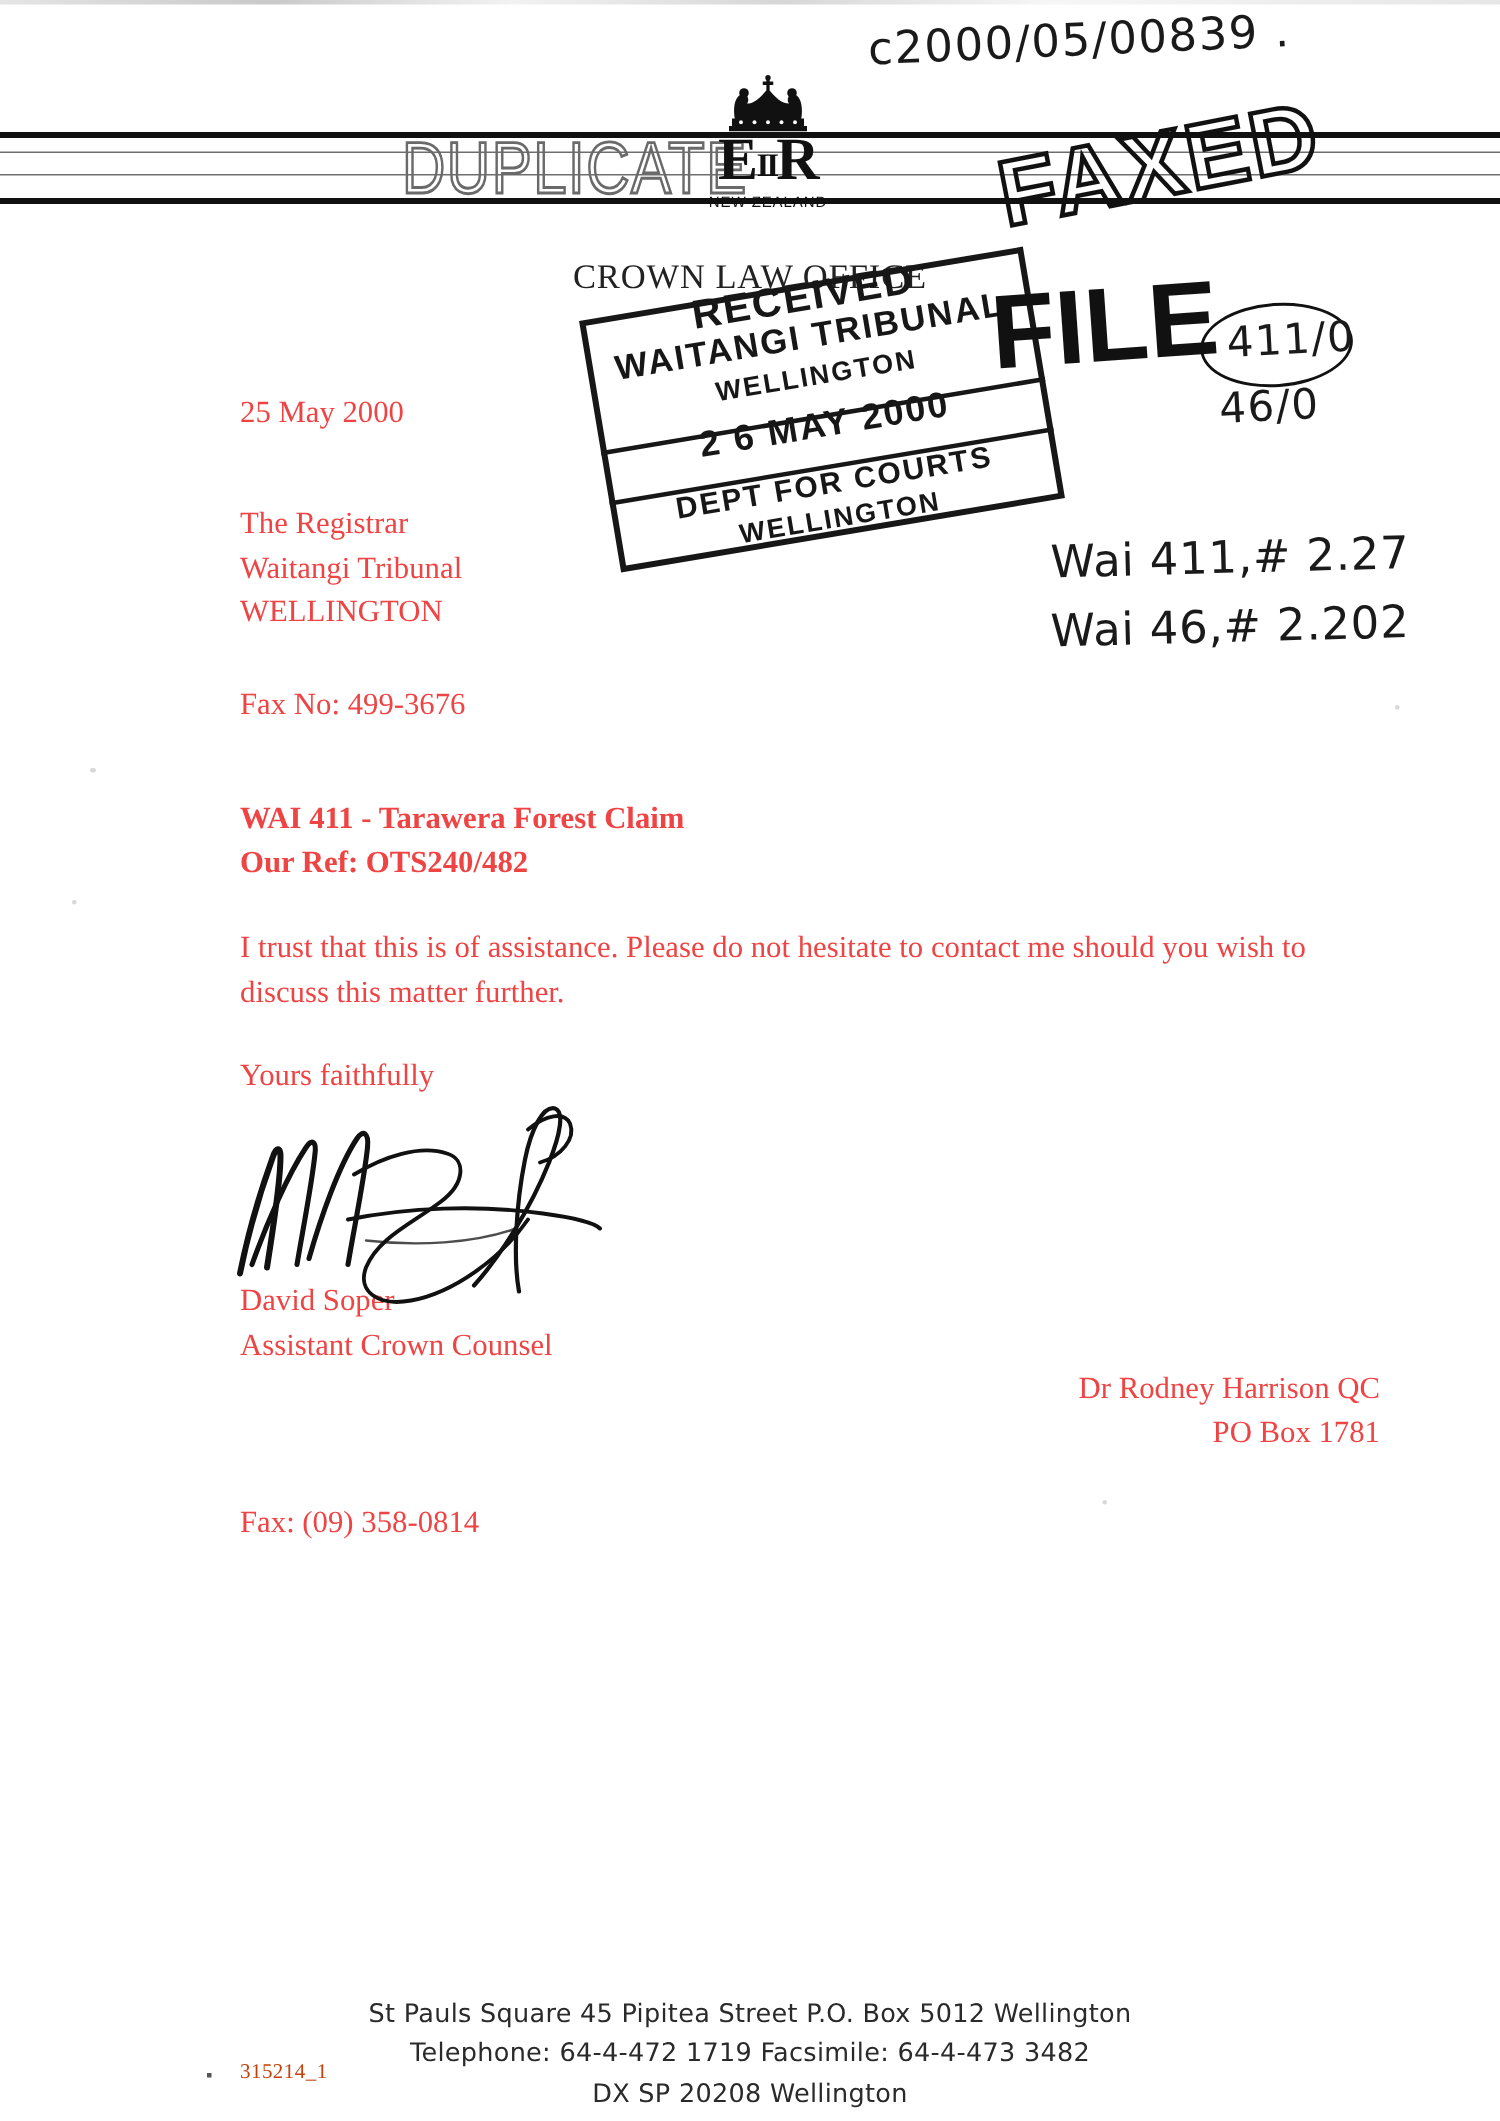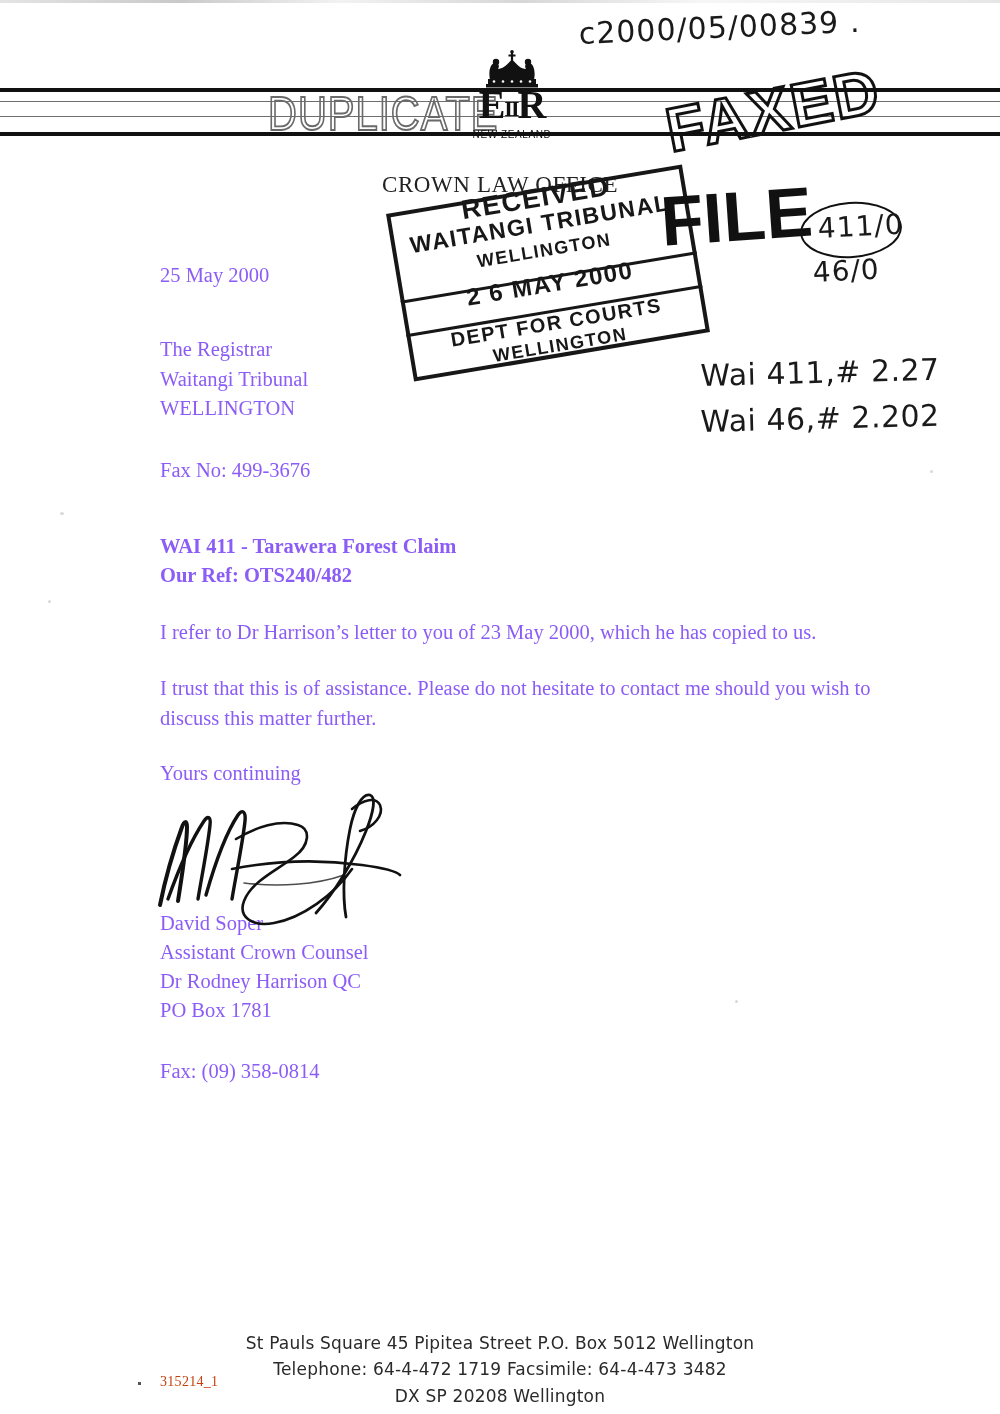--- a/index.html
+++ b/index.html
@@ -221,21 +221,21 @@
   }
 
   
   .body-col {
     position: absolute;
     left: 160px;
     top: 262px;
     width: 760px;
     font-size: 20.5px;
     line-height: 1.34;
-    color: #8b5cf6;
+    color: #ef4444;
   }
   .date-line { margin: 0 0 46px 0; }
   .addr { margin: 0 0 34px 0; }
   .addr div { line-height: 1.42; }
   .fax-line { margin: 0 0 48px 0; }
 
   .subject {
     font-weight: 700;
     margin: 0 0 28px 0;
     line-height: 1.42;
@@ -254,21 +254,21 @@
     margin-top: 4px;
   }
   .sig-svg { position: absolute; left: -12px; top: -8px; }
 
   .signer { line-height: 1.42; margin: 0 0 0 0; }
 
   .copied-head {
     font-weight: 700;
     margin: 62px 0 26px 0;
   }
-  .copied-addr { margin: 0 0 32px 0; line-height: 1.42; }
+  .copied-addr { margin: 0 0 32px 0; line-height: 1.42; text-align: right; }
   .copied-fax { margin: 0; }
 
   
   .footer {
     position: absolute;
     left: 0;
     top: 1330px;
     width: 1000px;
     text-align: center;
     font-family: "DejaVu Sans", sans-serif;
@@ -368,24 +368,23 @@
       <div>WELLINGTON</div>
     </div>
 
     <div class="fax-line">Fax No: 499-3676</div>
 
     <div class="subject">
       <div>WAI 411 - Tarawera Forest Claim</div>
       <div>Our Ref: OTS240/482</div>
     </div>
 
-    <p class="para">I refer to Dr Harrison’s letter to you of 23 May 2000, which he has copied to us.</p>
     <p class="para">I trust that this is of assistance.  Please do not hesitate to contact me should you wish to discuss this matter further.</p>
 
-    <div class="signoff">Yours continuing</div>
+    <div class="signoff">Yours faithfully</div>
 
     <div class="sig-wrap">
       <svg class="sig-svg" width="290" height="150" viewBox="0 0 290 150" aria-hidden="true">
         <g fill="none" stroke="#111" stroke-linecap="round" stroke-linejoin="round">
           <path d="M12 122 C18 92 26 66 34 44 C36 38 39 37 39 44 C39 62 34 92 30 118" stroke-width="4"></path>
           <path d="M20 116 C30 88 44 56 56 38 C60 32 63 34 62 42 C60 62 54 92 50 116" stroke-width="3.4"></path>
           <path d="M58 112 C66 84 78 50 90 32 C94 26 98 28 97 38 C95 58 88 92 84 116" stroke-width="3.4"></path>
           <path d="M88 56 C108 44 132 36 150 42 C163 46 162 62 146 74 C128 88 104 98 96 118
                    C90 134 104 144 126 140 C154 135 186 112 204 86" stroke-width="2.6"></path>
           <path d="M168 130 C186 110 206 78 218 48 C226 28 228 14 222 12 C214 10 206 26 202 46

